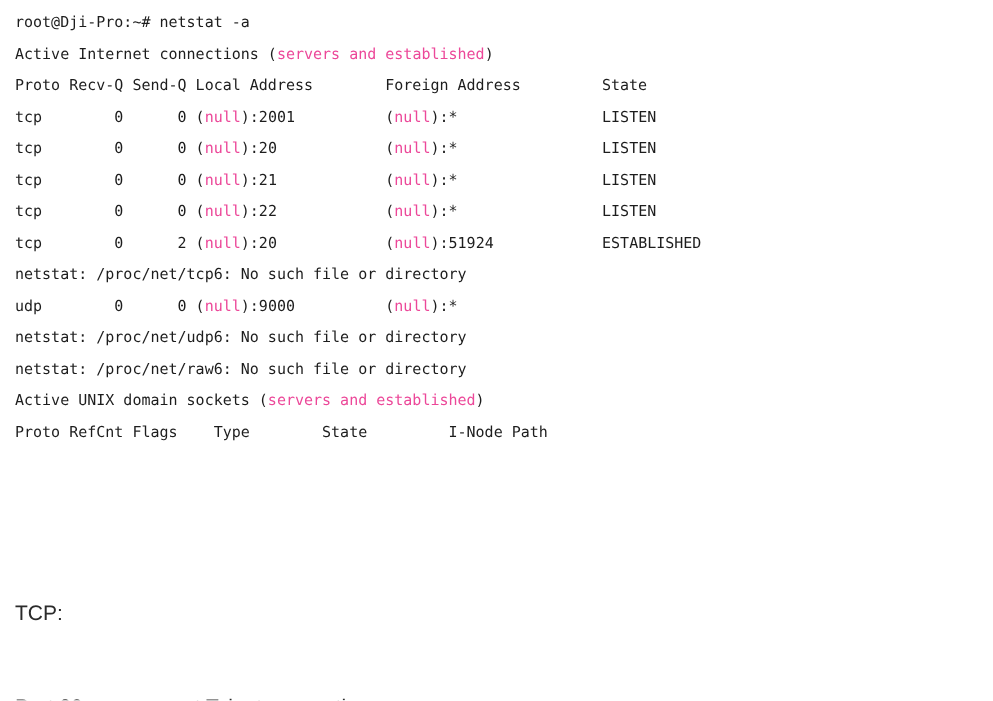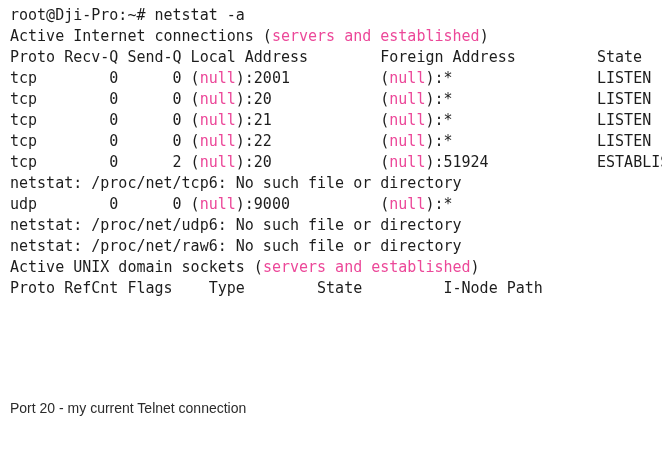--- a/index.html
+++ b/index.html
@@ -9,21 +9,21 @@
   }
   #screen {
     position: relative;
     width: 662px;
     height: 467px;
     background: #ffffff;
     overflow: hidden;
   }
   .terminal {
     font-family: "DejaVu Sans Mono", monospace;
-    font-size: 15px;
+    font-size: 10px;
     line-height: 21px;
     color: #1d1d1d;
     padding: 5px 0 0 10px;
     white-space: pre;
     margin: 0;
   }
   .t-line {
     white-space: pre;
     height: 21px;
   }
@@ -39,15 +39,16 @@
     margin-top: 57px;
     white-space: pre;
   }
 </style>
 </head>
 <body>
 
 <div id="screen">
   <pre class="terminal"><div class="t-line"><span>root@Dji-Pro:~# netstat -a</span></div><div class="t-line"><span>Active Internet connections (</span><span class="red">servers and established</span><span>)</span></div><div class="t-line"><span>Proto Recv-Q Send-Q Local Address        Foreign Address         State</span></div><div class="t-line"><span>tcp        0      0 (</span><span class="red">null</span><span>):2001          (</span><span class="red">null</span><span>):*                LISTEN</span></div><div class="t-line"><span>tcp        0      0 (</span><span class="red">null</span><span>):20            (</span><span class="red">null</span><span>):*                LISTEN</span></div><div class="t-line"><span>tcp        0      0 (</span><span class="red">null</span><span>):21            (</span><span class="red">null</span><span>):*                LISTEN</span></div><div class="t-line"><span>tcp        0      0 (</span><span class="red">null</span><span>):22            (</span><span class="red">null</span><span>):*                LISTEN</span></div><div class="t-line"><span>tcp        0      2 (</span><span class="red">null</span><span>):20            (</span><span class="red">null</span><span>):51924            ESTABLISHED</span></div><div class="t-line"><span>netstat: /proc/net/tcp6: No such file or directory</span></div><div class="t-line"><span>udp        0      0 (</span><span class="red">null</span><span>):9000          (</span><span class="red">null</span><span>):*</span></div><div class="t-line"><span>netstat: /proc/net/udp6: No such file or directory</span></div><div class="t-line"><span>netstat: /proc/net/raw6: No such file or directory</span></div><div class="t-line"><span>Active UNIX domain sockets (</span><span class="red">servers and established</span><span>)</span></div><div class="t-line"><span>Proto RefCnt Flags    Type        State         I-Node Path</span></div></pre>
   <div class="notes">
+    <div class="note-line">TCP:</div>
     <div><div class="note-line">Port 20 - my current Telnet connection</div></div>
   </div>
 </div>
 
 </body></html>

